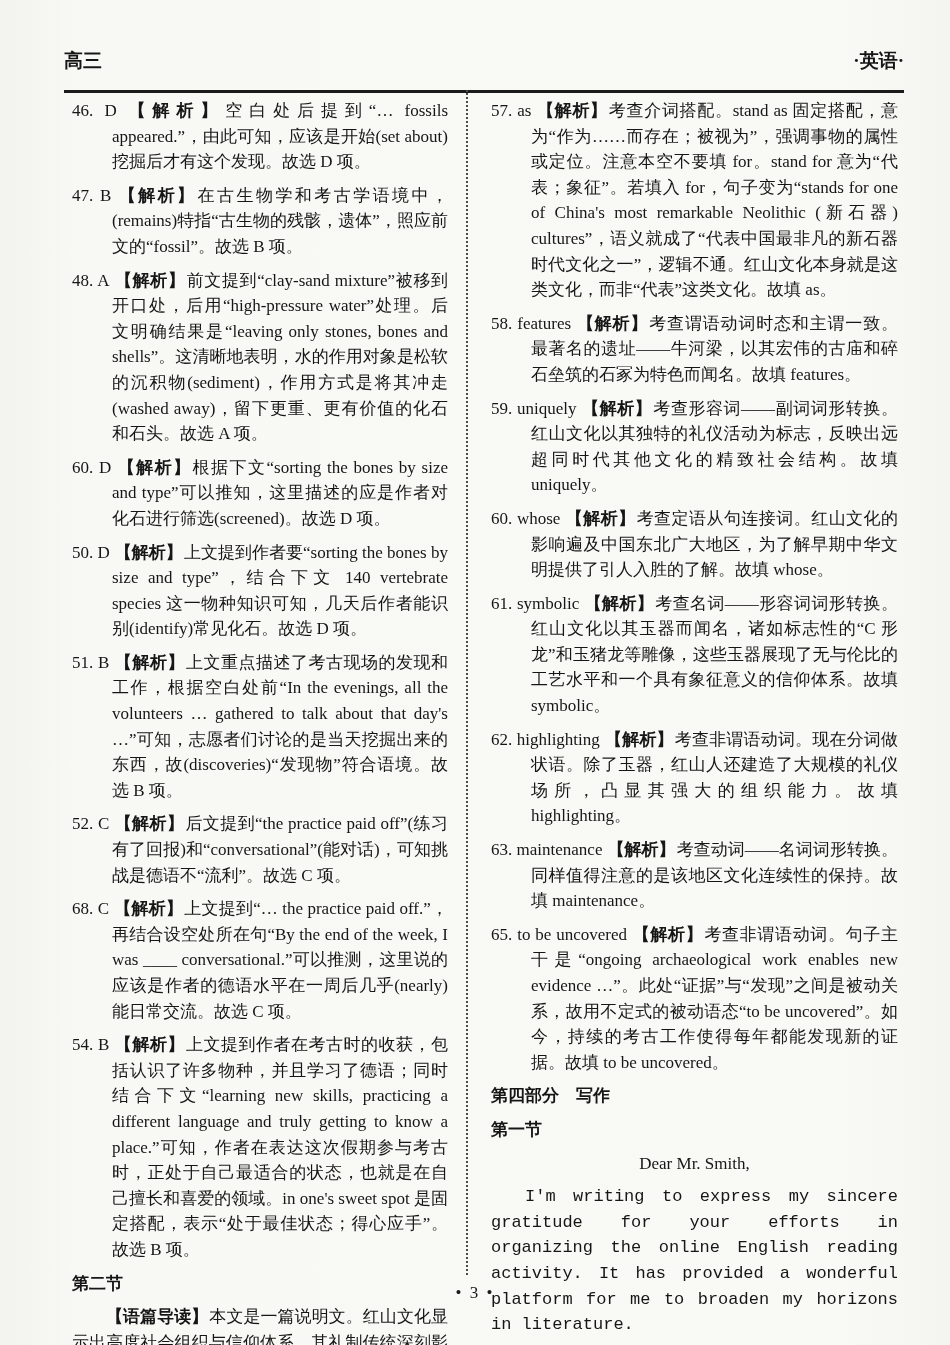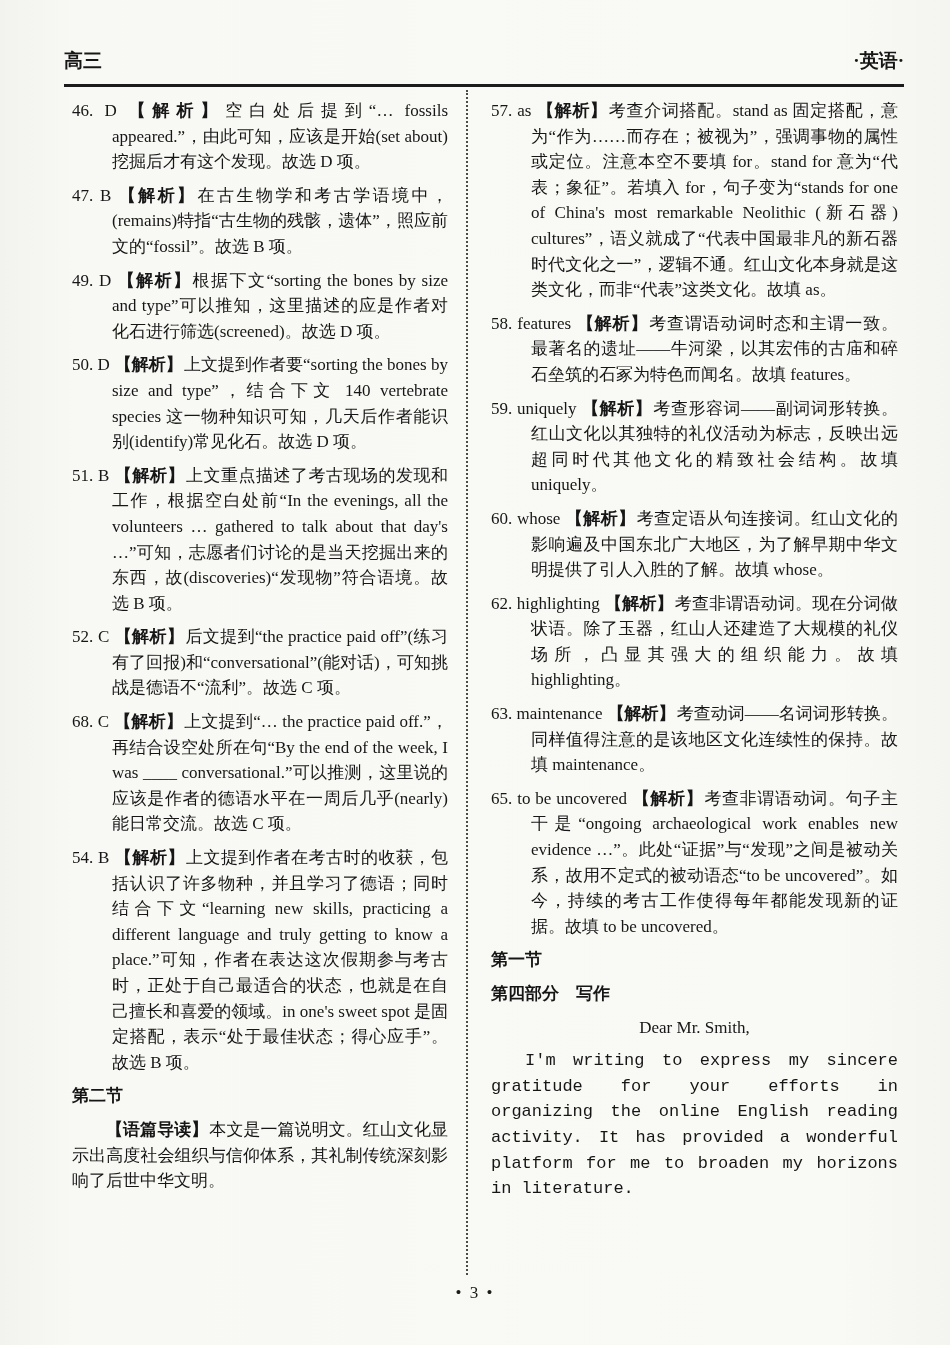--- a/index.html
+++ b/index.html
@@ -11,21 +11,21 @@
     color:#161616;
     font-family:"Liberation Serif","DejaVu Serif",serif;
     overflow:hidden;
     box-sizing:border-box;
   }
   .header{
     position:absolute;top:48px;left:64px;right:46px;
     display:flex;justify-content:space-between;align-items:flex-end;
     font-size:19px;font-weight:bold;
     border-bottom:3px solid #1b1b1b;
-    padding-bottom:10px;
+    padding-bottom:16px;
   }
   .columns{
     position:absolute;top:90px;left:64px;right:44px;bottom:70px;
     display:flex;
   }
   .col-left{
     width:404px;box-sizing:border-box;
     padding-right:10px;
     border-right:2px dotted #4a4a4a;
   }
@@ -51,40 +51,42 @@
   <div class="header">
     <span>高三</span>
     <span>·英语·</span>
   </div>
 
   <div class="columns">
 
     <div class="col-left">
       <p class="item"><span class="label">46. D</span><span class="tag">【解析】</span><span>空白处后提到“… fossils appeared.”，由此可知，应该是开始(set about)挖掘后才有这个发现。故选 D 项。</span></p>
       <p class="item"><span class="label">47. B</span><span class="tag">【解析】</span><span>在古生物学和考古学语境中，(remains)特指“古生物的残骸，遗体”，照应前文的“fossil”。故选 B 项。</span></p>
-      <p class="item"><span class="label">49. D</span><span class="tag">【解析】</span><span>根据下文“sorting the bones by size and type”可以推知，这里描述的应是作者对化石进行筛选(screened)。故选 D 项。</span></p>
+      <p class="item"><span class="label">48. A</span><span class="tag">【解析】</span><span>前文提到“clay-sand mixture”被移到开口处，后用“high-pressure water”处理。后文明确结果是“leaving only stones, bones and shells”。这清晰地表明，水的作用对象是松软的沉积物(sediment)，作用方式是将其冲走(washed away)，留下更重、更有价值的化石和石头。故选 A 项。</span></p>
+      <p class="item"><span class="label">60. D</span><span class="tag">【解析】</span><span>根据下文“sorting the bones by size and type”可以推知，这里描述的应是作者对化石进行筛选(screened)。故选 D 项。</span></p>
       <p class="item"><span class="label">50. D</span><span class="tag">【解析】</span><span>上文提到作者要“sorting the bones by size and type”，结合下文 140 vertebrate species 这一物种知识可知，几天后作者能识别(identify)常见化石。故选 D 项。</span></p>
       <p class="item"><span class="label">51. B</span><span class="tag">【解析】</span><span>上文重点描述了考古现场的发现和工作，根据空白处前“In the evenings, all the volunteers … gathered to talk about that day's …”可知，志愿者们讨论的是当天挖掘出来的东西，故(discoveries)“发现物”符合语境。故选 B 项。</span></p>
       <p class="item"><span class="label">52. C</span><span class="tag">【解析】</span><span>后文提到“the practice paid off”(练习有了回报)和“conversational”(能对话)，可知挑战是德语不“流利”。故选 C 项。</span></p>
       <p class="item"><span class="label">68. C</span><span class="tag">【解析】</span><span>上文提到“… the practice paid off.”，再结合设空处所在句“By the end of the week, I was ____ conversational.”可以推测，这里说的应该是作者的德语水平在一周后几乎(nearly)能日常交流。故选 C 项。</span></p>
       <p class="item"><span class="label">54. B</span><span class="tag">【解析】</span><span>上文提到作者在考古时的收获，包括认识了许多物种，并且学习了德语；同时结合下文“learning new skills, practicing a different language and truly getting to know a place.”可知，作者在表达这次假期参与考古时，正处于自己最适合的状态，也就是在自己擅长和喜爱的领域。in one's sweet spot 是固定搭配，表示“处于最佳状态；得心应手”。故选 B 项。</span></p>
       <p class="sec-heading">第二节</p>
       <p class="guide"><span class="tag">【语篇导读】</span><span>本文是一篇说明文。红山文化显示出高度社会组织与信仰体系，其礼制传统深刻影响了后世中华文明。</span></p>
     </div>
 
     <div class="col-right">
       <p class="item"><span class="label">57. as</span><span class="tag">【解析】</span><span>考查介词搭配。stand as 固定搭配，意为“作为……而存在；被视为”，强调事物的属性或定位。注意本空不要填 for。stand for 意为“代表；象征”。若填入 for，句子变为“stands for one of China's most remarkable Neolithic (新石器) cultures”，语义就成了“代表中国最非凡的新石器时代文化之一”，逻辑不通。红山文化本身就是这类文化，而非“代表”这类文化。故填 as。</span></p>
       <p class="item"><span class="label">58. features</span><span class="tag">【解析】</span><span>考查谓语动词时态和主谓一致。最著名的遗址——牛河梁，以其宏伟的古庙和碎石垒筑的石冢为特色而闻名。故填 features。</span></p>
       <p class="item"><span class="label">59. uniquely</span><span class="tag">【解析】</span><span>考查形容词——副词词形转换。红山文化以其独特的礼仪活动为标志，反映出远超同时代其他文化的精致社会结构。故填 uniquely。</span></p>
       <p class="item"><span class="label">60. whose</span><span class="tag">【解析】</span><span>考查定语从句连接词。红山文化的影响遍及中国东北广大地区，为了解早期中华文明提供了引人入胜的了解。故填 whose。</span></p>
+      <p class="item"><span class="label">61. symbolic</span><span class="tag">【解析】</span><span>考查名词——形容词词形转换。红山文化以其玉器而闻名，诸如标志性的“C 形龙”和玉猪龙等雕像，这些玉器展现了无与伦比的工艺水平和一个具有象征意义的信仰体系。故填 symbolic。</span></p>
       <p class="item"><span class="label">62. highlighting</span><span class="tag">【解析】</span><span>考查非谓语动词。现在分词做状语。除了玉器，红山人还建造了大规模的礼仪场所，凸显其强大的组织能力。故填 highlighting。</span></p>
       <p class="item"><span class="label">63. maintenance</span><span class="tag">【解析】</span><span>考查动词——名词词形转换。同样值得注意的是该地区文化连续性的保持。故填 maintenance。</span></p>
       <p class="item"><span class="label">65. to be uncovered</span><span class="tag">【解析】</span><span>考查非谓语动词。句子主干是“ongoing archaeological work enables new evidence …”。此处“证据”与“发现”之间是被动关系，故用不定式的被动语态“to be uncovered”。如今，持续的考古工作使得每年都能发现新的证据。故填 to be uncovered。</span></p>
+      <p class="sec-heading">第四部分　写作</p>
       <p class="sec-heading">第一节</p>
-      <p class="sec-heading">第四部分　写作</p>
       <p class="salutation">Dear Mr. Smith,</p>
       <p class="letter-body">I'm writing to express my sincere gratitude for your efforts in organizing the online English reading activity. It has provided a wonderful platform for me to broaden my horizons in literature.</p>
     </div>
 
   </div>
 
   <div class="footer">• 3 •</div>
 
 </div>
 

